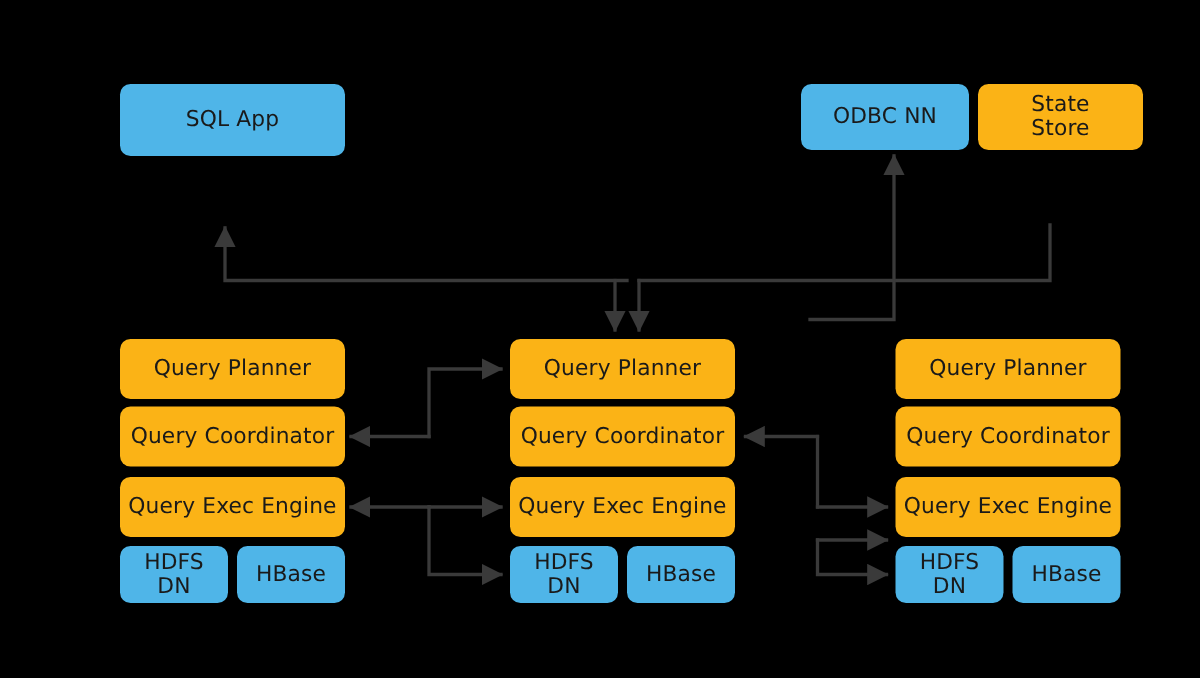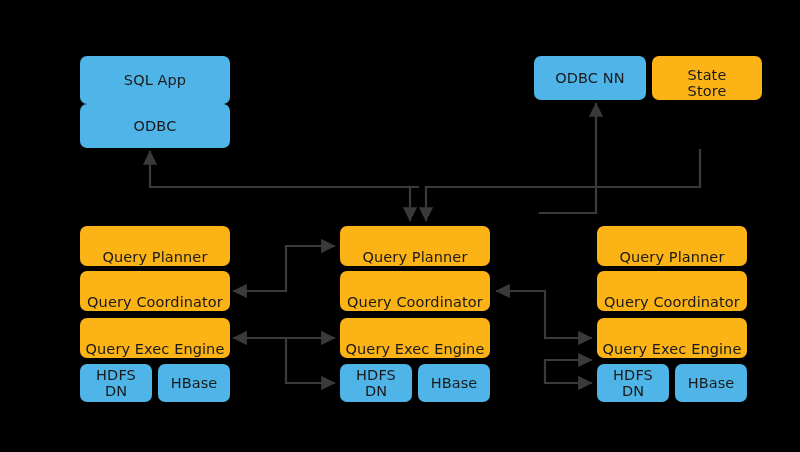--- a/index.html
+++ b/index.html
@@ -23,21 +23,21 @@
     justify-content: center;
     text-align: center;
     color: #1a1a1a;
     font-size: 14.5px;
     line-height: 1.12;
     box-sizing: border-box;
     padding: 1px 4px;
     letter-spacing: 0.1px;
   }
   .node.blue  { background: #4fb5e8; }
-  .node.amber { background: #fbb316; align-items: flex-end; }
+  .node.amber { background: #fbb316; }
   .node .lbl { display: block; width: 100%; }
   #wires {
     position: absolute;
     left: 0; top: 0;
     width: 800px; height: 452px;
     pointer-events: none;
   }
 </style>
 </head>
 <body>
@@ -70,23 +70,20 @@
       <path d="M 545 291 L 497 291" marker-end="url(#ah)"></path>
       <path d="M 545 291 L 545 338"></path>
       <path d="M 545 338 L 591 338" marker-end="url(#ah)"></path>
       <path d="M 545 360 L 591 360" marker-end="url(#ah)"></path>
       <path d="M 545 360 L 545 383 L 591 383" marker-end="url(#ah)"></path>
     </g>
   </svg>
 
   <div class="node blue" style="left:80px;top:56px;width:150px;height:48px;">
     <span class="lbl">SQL App</span>
-  </div>
-  <div class="node blue" style="left:80px;top:104px;width:150px;height:44px;">
-    <span class="lbl">ODBC</span>
   </div>
 
   <div class="node blue" style="left:534px;top:56px;width:112px;height:44px;">
     <span class="lbl">ODBC NN</span>
   </div>
   <div class="node amber" style="left:652px;top:56px;width:110px;height:44px;">
     <span class="lbl">State<br>Store</span>
   </div>
 
   <div class="node amber" style="left:80px;top:226px;width:150px;height:40px;">

